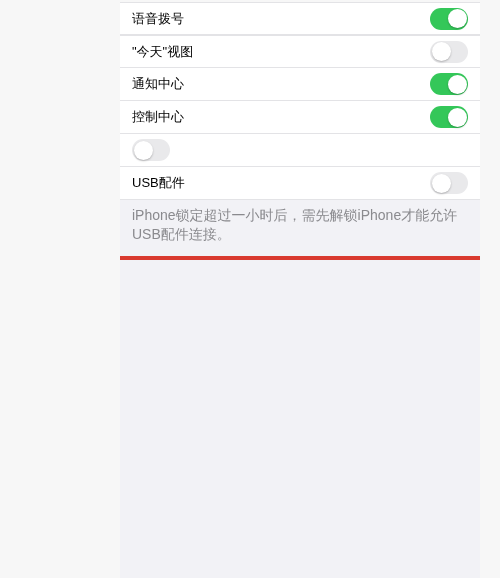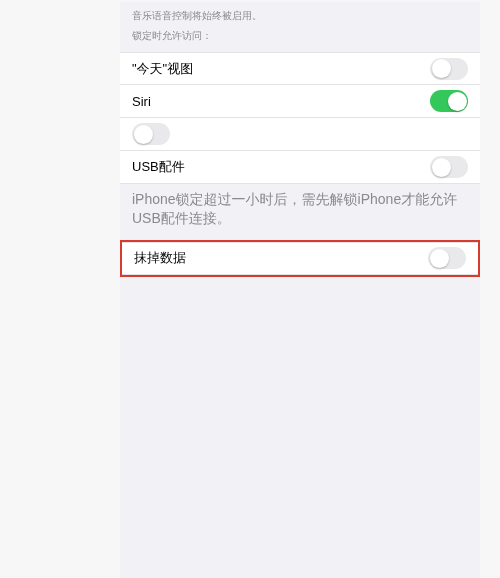--- a/index.html
+++ b/index.html
@@ -96,52 +96,54 @@
       border: 2px solid #d93a2f;
       margin: 2px 0 0 0;
     }
   </style>
 </head>
 <body>
 
 <div class="phone">
 
 
-  <div class="header-block">
-    <div class="line">音乐语音控制将始终被启用。</div>
-    <div class="line gap">锁定时允许访问：</div>
+  <div class="row sep-top">
+    <span class="label">语音拨号</span>
+    <span class="toggle on">
+        <span class="knob"></span>
+      </span>
   </div>
 
   <div class="row sep-top">
     <span class="label">"今天"视图</span>
     <span class="toggle off">
         <span class="knob"></span>
       </span>
   </div>
   <div class="row">
-    <span class="label">Siri</span>
+    <span class="label">通知中心</span>
+    <span class="toggle on">
+        <span class="knob"></span>
+      </span>
+  </div>
+  <div class="row">
+    <span class="label">控制中心</span>
     <span class="toggle on">
         <span class="knob"></span>
       </span>
   </div>
   <div class="row">
     <span class="toggle off">
         <span class="knob"></span>
       </span>
   </div>
   <div class="row">
     <span class="label">USB配件</span>
     <span class="toggle off">
         <span class="knob"></span>
       </span>
   </div>
   <div class="footer">iPhone锁定超过一小时后，需先解锁iPhone才能允许USB配件连接。</div>
 
   <div class="highlight-box">
-    <div class="row sep-top">
-      <span class="label">抹掉数据</span>
-      <span class="toggle off">
-          <span class="knob"></span>
-        </span>
-    </div>
   </div>
 
 </div>
 
 </body></html>

